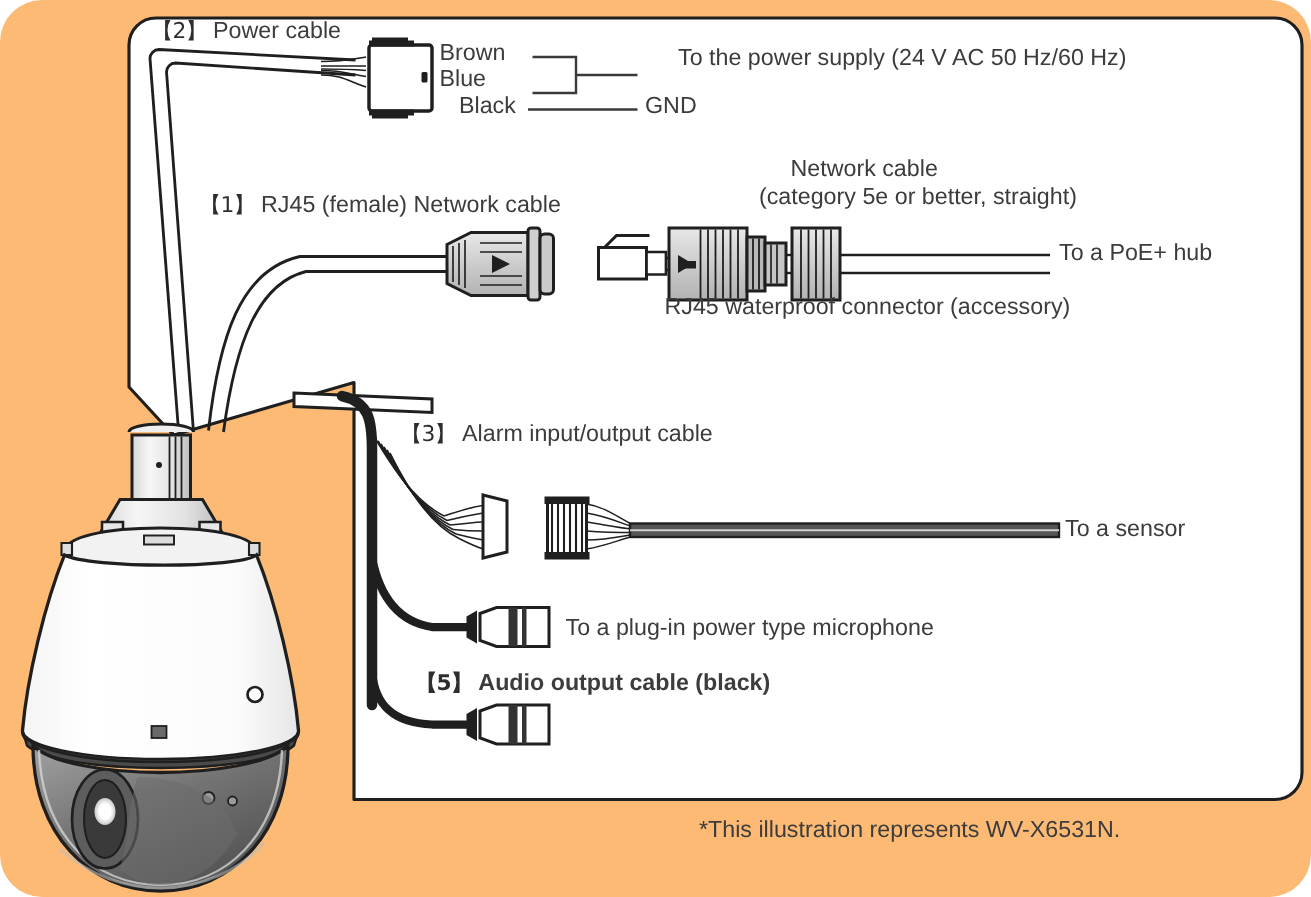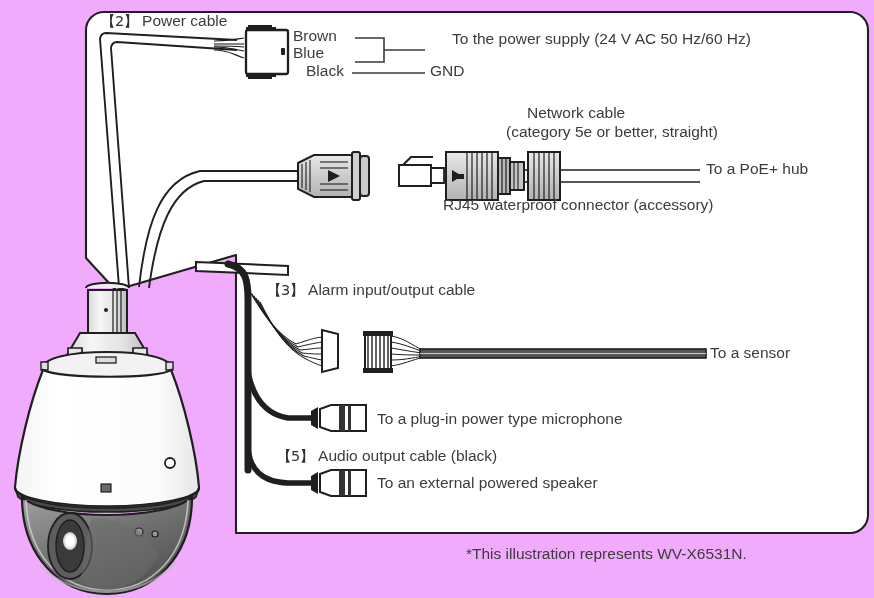--- a/index.html
+++ b/index.html
@@ -10,21 +10,22 @@
   }
   body {
     font-family: "Liberation Sans", sans-serif;
     color: #3b3b3b;
   }
   #stage {
     position: relative;
     width: 874px;
     height: 598px;
     overflow: hidden;
-    background: #f0abfc;
+    background: #fdba74;
+    border-radius: 28px;
   }
   #stage svg.layer {
     position: absolute;
     left: 0;
     top: 0;
     width: 874px;
     height: 598px;
   }
   .lbl {
     position: absolute;
@@ -327,39 +328,42 @@
     <span>Power cable</span>
   </div>
 
   <div class="lbl lbl-16" style="left:293px; top:27px;">Brown</div>
   <div class="lbl lbl-16" style="left:293px; top:44px;text-align:center;">Blue</div>
   <div class="lbl lbl-16" style="left:306px; top:62px;">Black</div>
 
   <div class="lbl lbl-16" style="left:452px; top:30px;">To the power supply (24 V AC 50 Hz/60 Hz)</div>
   <div class="lbl lbl-16" style="left:430px; top:62px;">GND</div>
 
+  <div class="lbl lbl-16" style="left:133px; top:128px;">
+    <span class="brk">【1】</span>
+    <span>RJ45 (female) Network cable</span>
+  </div>
 
   <div class="lbl lbl-16" style="left:527px; top:104px;">Network cable</div>
   <div class="lbl lbl-16" style="left:506px; top:123px;">(category 5e or better, straight)</div>
 
   <div class="lbl lbl-16" style="left:706px; top:160px;">To a PoE+ hub</div>
 
   <div class="lbl lbl-16" style="left:443px; top:196px;">RJ45 waterproof connector (accessory)</div>
 
   <div class="lbl lbl-16" style="left:267px; top:281px;">
     <span class="brk">【3】</span>
     <span>Alarm input/output cable</span>
   </div>
 
 
   <div class="lbl lbl-16" style="left:710px; top:344px;">To a sensor</div>
 
   <div class="lbl lbl-16" style="left:377px; top:410px;">To a plug-in power type microphone</div>
 
-  <div class="lbl lbl-16" style="left:277px; top:447px;">
+  <div class="lbl lbl-16" style="left:277px; top:447px;font-weight:bold;">
     <span class="brk">【5】</span>
     <span>Audio output cable (black)</span>
   </div>
-  <div class="lbl lbl-16" style="left:377px; top:474px;">To an external powered speaker</div>
 
   <div class="lbl lbl-16" style="left:466px; top:545px;">*This illustration represents WV-X6531N.</div>
 
 </div>
 
 </body></html>

